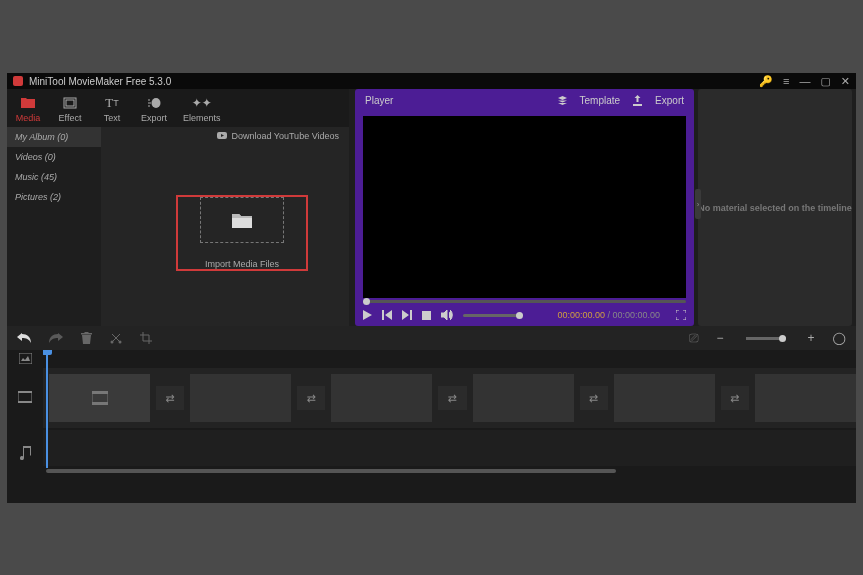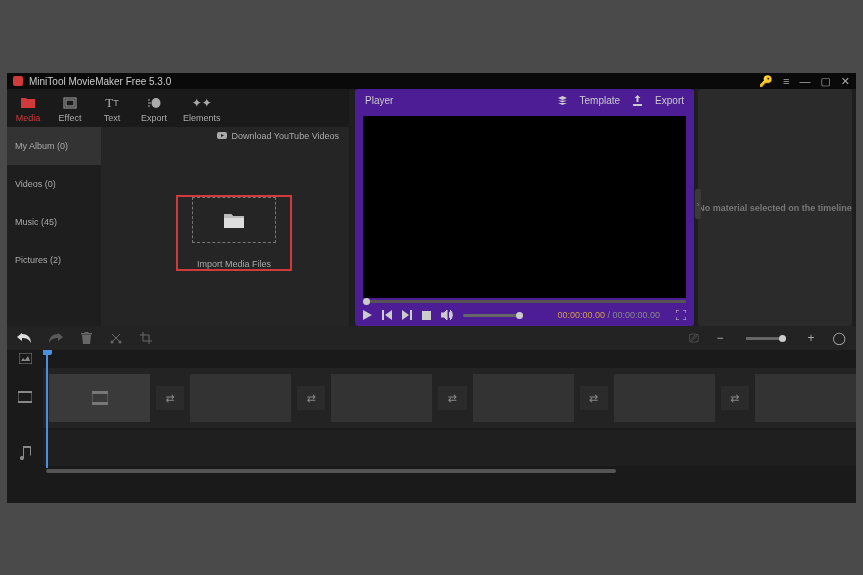--- a/index.html
+++ b/index.html
@@ -12,25 +12,25 @@
 .title-controls span { cursor: pointer; color: #aaa; font-size: 11px; }
 .title-controls .key { color: #e8c040; }
 .main-content { display: flex; height: 237px; }
 .left-panel { width: 342px; background: #252525; display: flex; flex-direction: column; }
 .toolbar { display: flex; background: #1a1a1a; height: 38px; padding-top: 2px; }
 .tool-btn { display: flex; flex-direction: column; align-items: center; justify-content: center; padding: 2px 8px; color: #aaa; font-size: 9px; cursor: pointer; gap: 2px; min-width: 42px; }
 .tool-btn.active { color: #d03a3a; }
 .tool-icon { font-size: 13px; height: 15px; display: flex; align-items: center; }
 .sidebar-content { display: flex; flex: 1; }
 .album-list { width: 94px; background: #1e1e1e; }
-.album-item { padding: 14px 8px; color: #aaa; font-size: 9px; cursor: pointer; }
+.album-item { padding: 5px 8px; color: #aaa; font-size: 9px; cursor: pointer; font-style: italic; }
 .album-item.active { background: #333; }
 .media-area { flex: 1; position: relative; padding: 6px 10px; }
 .download-link { position: absolute; top: 4px; right: 10px; color: #aaa; font-size: 9px; cursor: pointer; display: flex; align-items: flex-end; gap: 4px; }
-.import-box { position: absolute; top: 68px; left: 75px; width: 116px; height: 76px; border: 2px solid #d03a3a; display: flex; flex-direction: column; align-items: center; justify-content: center; cursor: pointer; gap: 12px; }
+.import-box { position: absolute; top: 68px; left: 75px; width: 132px; height: 76px; border: 2px solid #d03a3a; display: flex; flex-direction: column; align-items: center; justify-content: center; cursor: pointer; gap: 12px; }
 .import-dashed { width: 84px; height: 48px; border: 1px dashed #777; display: flex; align-items: center; justify-content: center; }
 .import-label { font-size: 9px; color: #aaa; margin-top: 4px; }
 .right-panel { flex: 1; display: flex; gap: 4px; padding: 0 4px 0 6px; }
 .player-panel { width: 339px; background: #4c1d95; border-radius: 3px; display: flex; flex-direction: column; }
 .player-header { display: flex; align-items: center; padding: 6px 10px; font-size: 10px; color: #ccc; }
 .player-title { flex: 1; }
 .player-actions { display: flex; gap: 12px; }
 .player-action { display: flex; align-items: center; gap: 12px; cursor: pointer; }
 .player-viewport { flex: 1; background: #000; margin: 4px 8px 0 8px; }
 .seek-bar { height: 8px; padding: 2px 8px; position: relative; }

